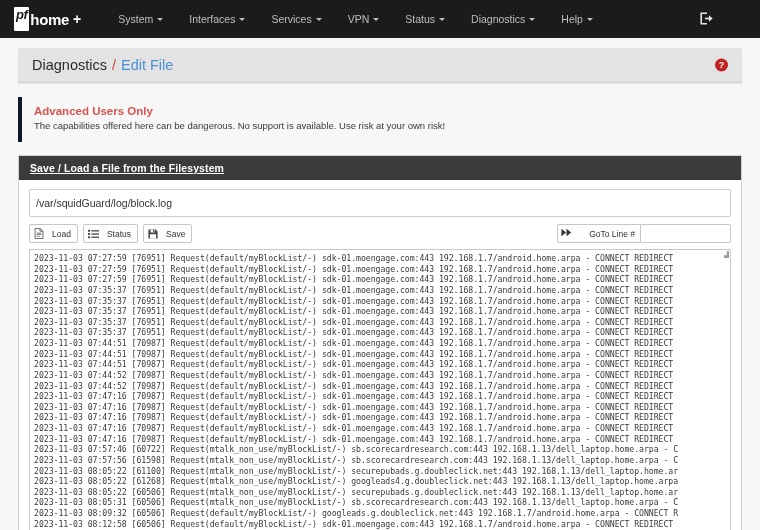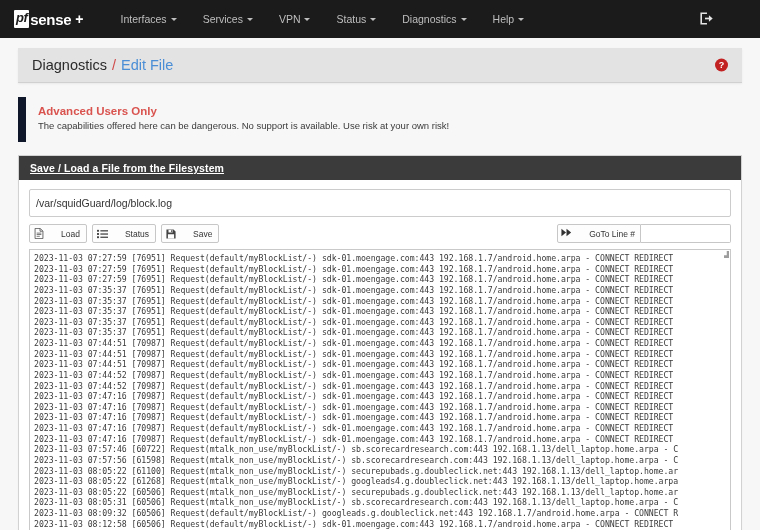--- a/index.html
+++ b/index.html
@@ -27,21 +27,21 @@
     margin-right: 24px;
     user-select: none;
   }
   .brand-pf {
     background: #ffffff;
     color: #1b1b1b;
     font-weight: bold;
     font-size: 13px;
     font-style: italic;
     line-height: 13px;
-    padding: 1px 2px 4px 2px;
+    padding: 1px 2px 10px 2px;
     letter-spacing: -0.5px;
     border-radius: 1px;
   }
   .brand-sense {
     color: #ffffff;
     font-weight: bold;
     font-size: 15px;
     letter-spacing: -0.3px;
     margin-left: 1px;
   }
@@ -115,21 +115,21 @@
     font-weight: bold;
     line-height: 13px;
     text-align: center;
     cursor: pointer;
   }
 
   
   .alert {
     margin-top: 14px;
     background: #f7f7f7;
-    border-left: 8px solid #0f172a;
+    border-left: 4px solid #0f172a;
     padding: 8px 12px 10px 12px;
   }
   .alert-title {
     color: #d9534f;
     font-size: 11.5px;
     font-weight: bold;
     margin-bottom: 3px;
   }
   .alert-body {
     color: #3a3a3a;
@@ -170,21 +170,21 @@
 
   .btn-row {
     display: flex;
     align-items: center;
     margin-top: 7px;
     position: relative;
   }
   .btn {
     display: inline-flex;
     align-items: center;
-    gap: 17px;
+    gap: 8px;
     border: 1px solid #c7c7c7;
     background: #fdfdfd;
     border-radius: 2px;
     padding: 2px 6px 2px 4px;
     font-size: 8.5px;
     color: #333;
     cursor: pointer;
     margin-right: 5px;
     height: 19px;
     white-space: nowrap;
@@ -253,24 +253,28 @@
     clip-path: polygon(0 100%, 100% 100%, 100% 0, 55% 0, 55% 60%, 0 60%);
     opacity: .85;
   }
 </style>
 </head>
 <body>
 
 <div class="navbar">
   <div class="brand">
     <span class="brand-pf">pf</span>
-    <span class="brand-sense">sense</span>
+    <span class="brand-sense">home</span>
     <span class="brand-plus">+</span>
   </div>
   <div class="nav-items">
+    <div class="nav-item">
+      <span>System</span>
+      <span class="caret"></span>
+    </div>
     <div class="nav-item">
       <span>Interfaces</span>
       <span class="caret"></span>
     </div>
     <div class="nav-item">
       <span>Services</span>
       <span class="caret"></span>
     </div>
     <div class="nav-item">
       <span>VPN</span>

